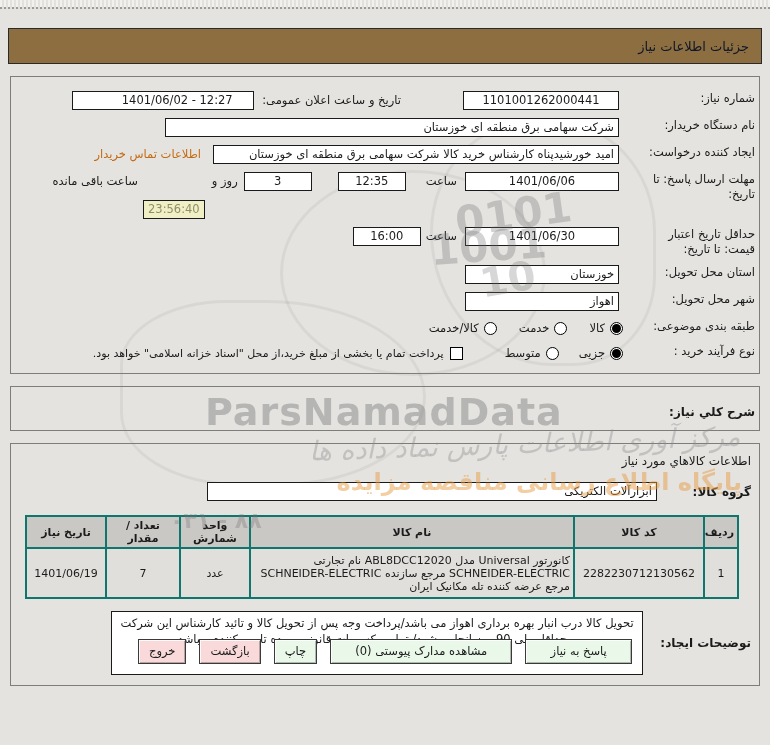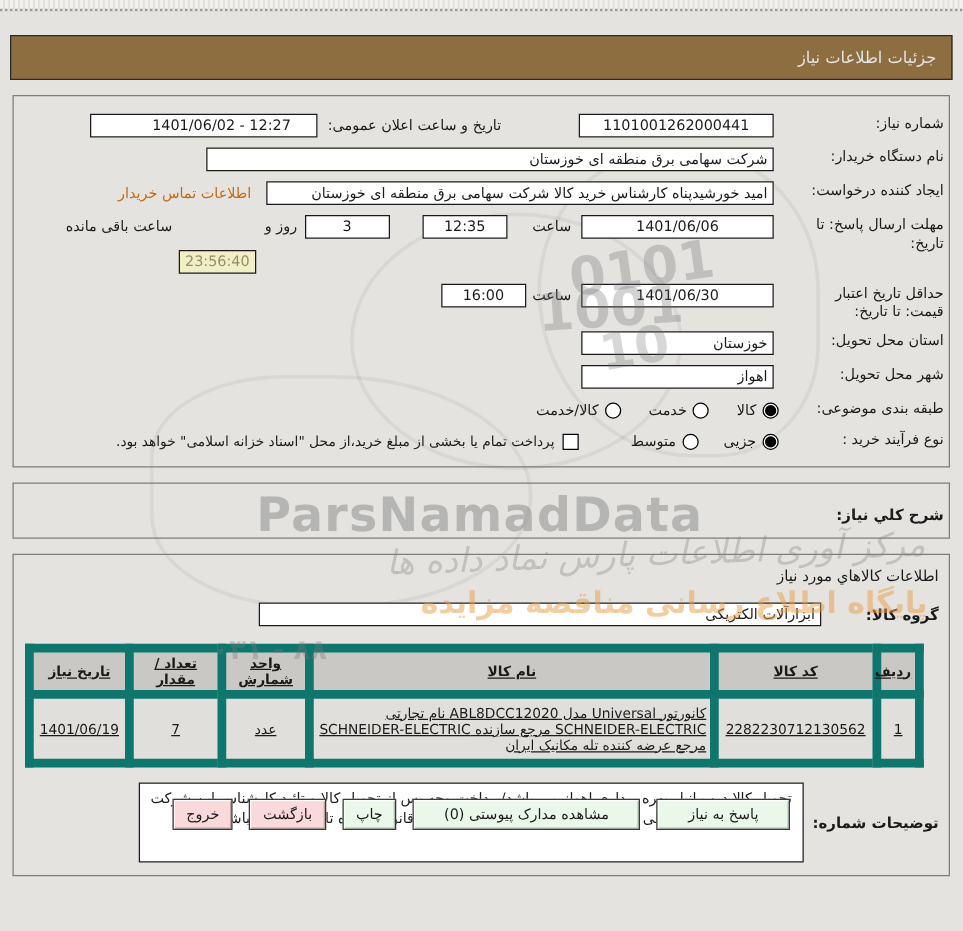--- a/index.html
+++ b/index.html
@@ -11,21 +11,21 @@
   }
   .top-texture{
     height:7px;width:770px;
     background:repeating-linear-gradient(90deg,#f2f1ee 0 2px,#e2e1de 2px 4px);
     border-bottom:2px dotted #9a9a97;
   }
   .titlebar{
     margin:19px 8px 0 8px;height:34px;
     background:#8d6e41;border:1px solid #2a2a2a;
     display:flex;align-items:center;justify-content:flex-start;
-    color:#e5e5e5;font-size:13px;padding:0 12px;
+    color:#0f172a;font-size:13px;padding:0 12px;
   }
   .section{
     margin:12px 10px 0 10px;border:1px solid #7d7d7a;position:relative;
     background:transparent;
   }
   .sec1{padding:14px 4px 8px 4px;}
   .row{display:flex;align-items:flex-start;margin:0 0 8px 0;}
   .row:last-child{margin-bottom:2px;}
   .lbl{width:118px;flex:0 0 118px;line-height:15px;font-size:11.5px;}
   .lbl-bold{font-weight:bold;}
@@ -57,21 +57,21 @@
   }
   .sec3{padding:8px 4px 10px 4px;}
   .heading{font-weight:normal;font-size:12px;margin:2px 4px 14px 0;}
   .group-row{display:flex;align-items:center;margin:0 4px 14px 0;}
   .group-lbl{font-weight:bold;width:94px;flex:0 0 94px;font-size:12px;}
   .group-box{width:440px;}
   table.items{
     border-collapse:collapse;margin:0 16px 12px 12px;width:712px;
     table-layout:fixed;font-size:11px;
   }
-  table.items th,table.items td{border:7px solid #0f766e;padding:2px 3px;text-decoration:underline;}
+  table.items th,table.items td{border:2px solid #0f766e;padding:2px 3px;}
   table.items th{background:#c9c8c5;font-weight:bold;height:22px;}
   table.items td{background:#e0dfdc;text-align:center;vertical-align:middle;height:44px;}
   .notes-row{display:flex;align-items:center;margin:2px 4px 0 0;}
   .notes-lbl{font-weight:bold;width:108px;flex:0 0 108px;font-size:12px;}
   .notes-box{
     background:#fff;border:1px solid #1a1a1a;width:518px;height:56px;
     padding:3px 6px;font-size:11.5px;line-height:16px;text-align:center;overflow:hidden;
   }
   .btnrow{
     position:absolute;top:638px;left:0;width:770px;height:26px;
@@ -214,21 +214,21 @@
         <td style="direction:ltr;">2282230712130562</td>
         <td style="white-space:normal;text-align:right;">کانورتور Universal مدل ABL8DCC12020 نام تجارتی SCHNEIDER-ELECTRIC مرجع سازنده SCHNEIDER-ELECTRIC مرجع عرضه کننده تله مکانیک ایران</td>
         <td>عدد</td>
         <td>7</td>
         <td style="direction:ltr;">1401/06/19</td>
       </tr>
     </tbody>
   </table>
 
   <div class="notes-row">
-    <div class="notes-lbl">توضیحات شماره:</div>
+    <div class="notes-lbl">توضیحات ایجاد:</div>
     <div class="notes-box">تحویل کالا درب انبار بهره برداری اهواز می باشد/پرداخت وجه پس از تحویل کالا و تائید کارشناس این شرکت و حداقل طی 90 روز انجام مشود/ تمامی کسورات قانونی بعهده تامین کننده میباشد</div>
   </div>
 </div>
 
 <div class="btnrow">
   <div class="btn btn-pink">خروج</div>
   <div class="btn btn-pink">بازگشت</div>
   <div class="btn btn-green">چاپ</div>
   <div class="btn btn-green" style="width:160px;">مشاهده مدارک پیوستی (0)</div>
   <div class="btn btn-green" style="width:85px;">پاسخ به نیاز</div>

